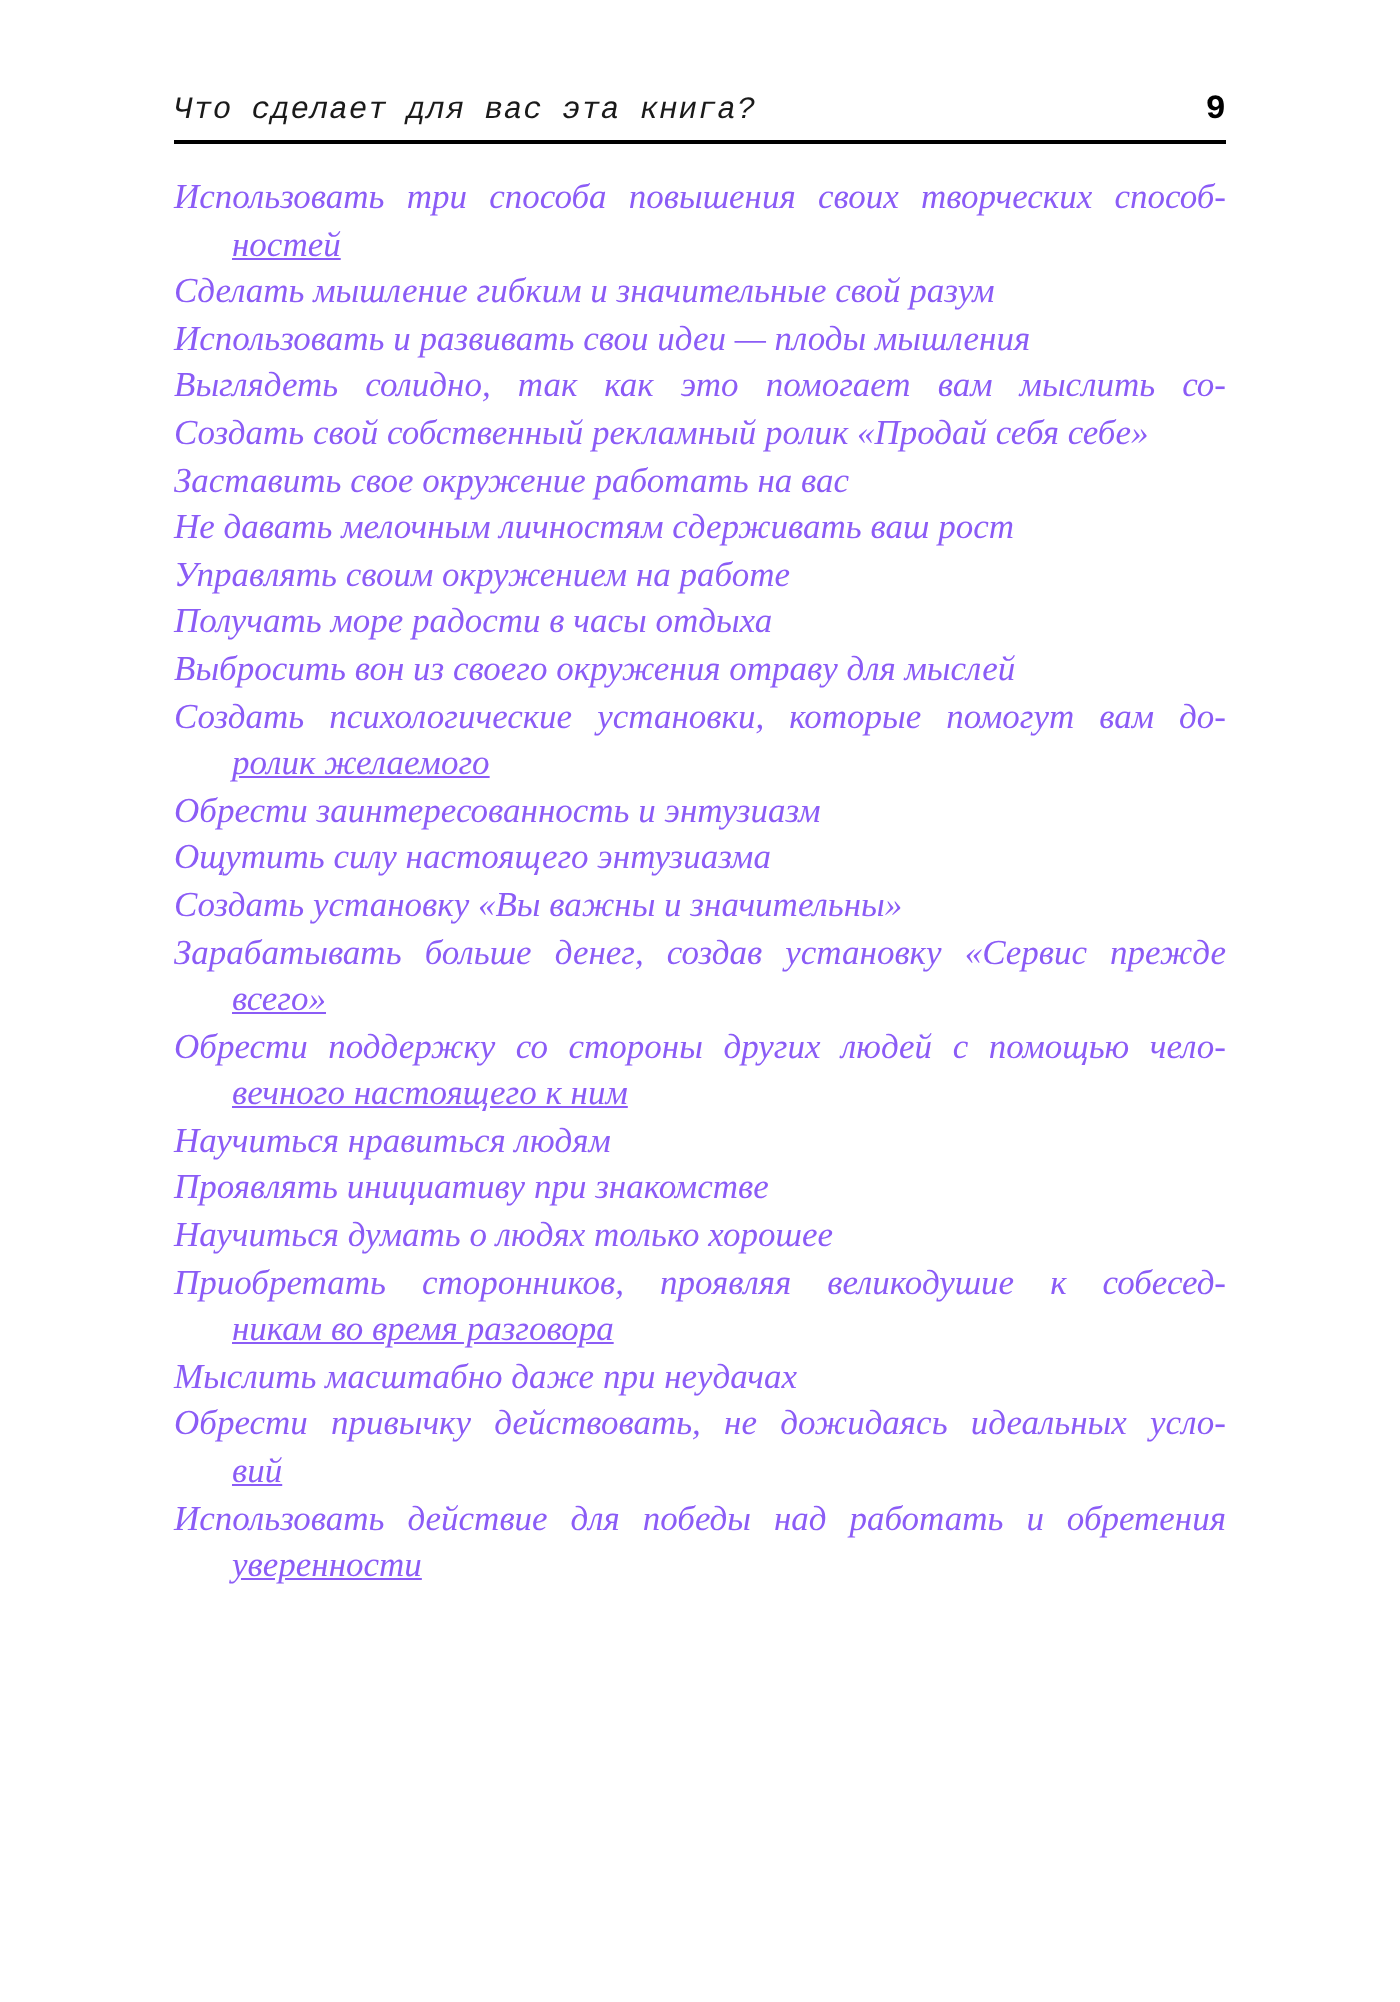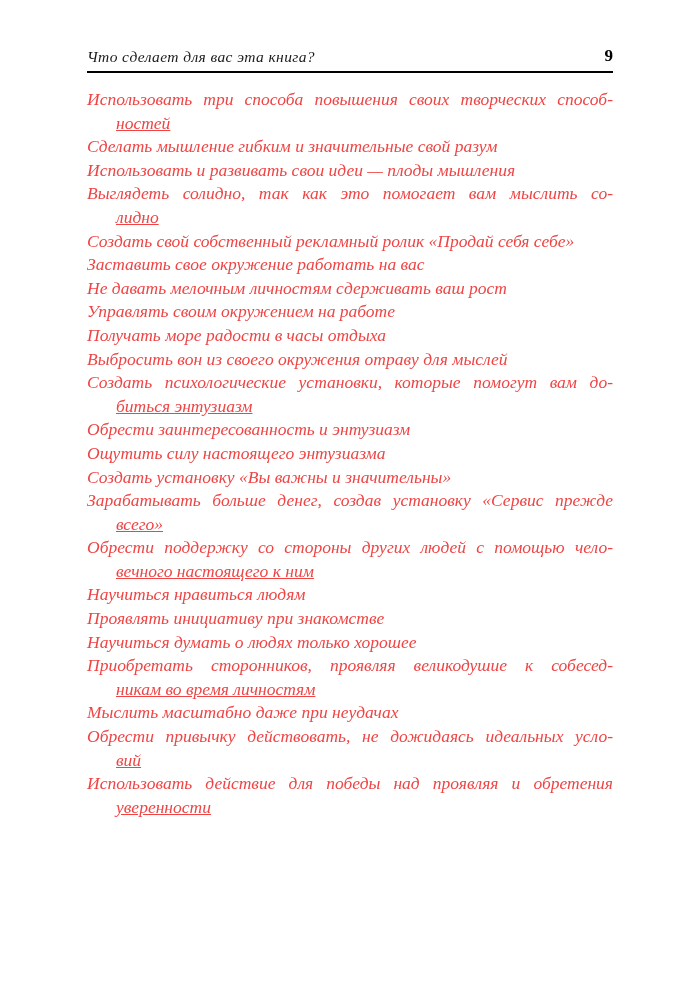--- a/index.html
+++ b/index.html
@@ -16,21 +16,22 @@
   }
   .page {
     box-sizing: border-box;
     width: 700px;
     height: 1001px;
     padding: 46px 87px 0 87px;
   }
   .page-header {
     display: flex;
     justify-content: space-between;
-    align-items: flex-end;
+    align-items: flex-start;
+    font-family: Liberation Mono, monospace;
   }
   .running-title {
     font-style: italic;
     font-size: 15.5px;
     letter-spacing: 0.4px;
     color: #1a1a1a;
   }
   .page-number {
     font-weight: bold;
     font-size: 17px;
@@ -39,21 +40,21 @@
   .header-rule {
     border: none;
     border-top: 2.5px solid #000000;
     margin: 5px 0 0 0;
   }
   .toc {
     margin-top: 15px;
     font-style: italic;
     font-size: 17.5px;
     line-height: 23.6px;
-    color: #ef4444;
+    color: #8b5cf6;
   }
   .toc-item { margin: 0; }
   .toc-line {
     white-space: nowrap;
   }
   
   .toc-line.just {
     white-space: normal;
     text-align: justify;
     text-align-last: justify;
@@ -79,21 +80,20 @@
         <div class="toc-line cont">ностей</div>
       </div>
       <div class="toc-item">
         <div class="toc-line">Сделать мышление гибким и значительные свой разум</div>
       </div>
       <div class="toc-item">
         <div class="toc-line">Использовать и развивать свои идеи — плоды мышления</div>
       </div>
       <div class="toc-item">
         <div class="toc-line just">Выглядеть солидно, так как это помогает вам мыслить со-</div>
-        <div class="toc-line cont">лидно</div>
       </div>
       <div class="toc-item">
         <div class="toc-line">Создать свой собственный рекламный ролик «Продай себя себе»</div>
       </div>
       <div class="toc-item">
         <div class="toc-line">Заставить свое окружение работать на вас</div>
       </div>
       <div class="toc-item">
         <div class="toc-line">Не давать мелочным личностям сдерживать ваш рост</div>
       </div>
@@ -101,21 +101,21 @@
         <div class="toc-line">Управлять своим окружением на работе</div>
       </div>
       <div class="toc-item">
         <div class="toc-line">Получать море радости в часы отдыха</div>
       </div>
       <div class="toc-item">
         <div class="toc-line">Выбросить вон из своего окружения отраву для мыслей</div>
       </div>
       <div class="toc-item">
         <div class="toc-line just">Создать психологические установки, которые помогут вам до-</div>
-        <div class="toc-line cont">биться энтузиазм</div>
+        <div class="toc-line cont">ролик желаемого</div>
       </div>
       <div class="toc-item">
         <div class="toc-line">Обрести заинтересованность и энтузиазм</div>
       </div>
       <div class="toc-item">
         <div class="toc-line">Ощутить силу настоящего энтузиазма</div>
       </div>
       <div class="toc-item">
         <div class="toc-line">Создать установку «Вы важны и значительны»</div>
       </div>
@@ -131,27 +131,27 @@
         <div class="toc-line">Научиться нравиться людям</div>
       </div>
       <div class="toc-item">
         <div class="toc-line">Проявлять инициативу при знакомстве</div>
       </div>
       <div class="toc-item">
         <div class="toc-line">Научиться думать о людях только хорошее</div>
       </div>
       <div class="toc-item">
         <div class="toc-line just">Приобретать сторонников, проявляя великодушие к собесед-</div>
-        <div class="toc-line cont">никам во время личностям</div>
+        <div class="toc-line cont">никам во время разговора</div>
       </div>
       <div class="toc-item">
         <div class="toc-line">Мыслить масштабно даже при неудачах</div>
       </div>
       <div class="toc-item">
         <div class="toc-line just">Обрести привычку действовать, не дожидаясь идеальных усло-</div>
         <div class="toc-line cont">вий</div>
       </div>
       <div class="toc-item">
-        <div class="toc-line just">Использовать действие для победы над проявляя и обретения</div>
+        <div class="toc-line just">Использовать действие для победы над работать и обретения</div>
         <div class="toc-line cont">уверенности</div>
       </div>
     </div>
 </div>
 
 </body></html>

